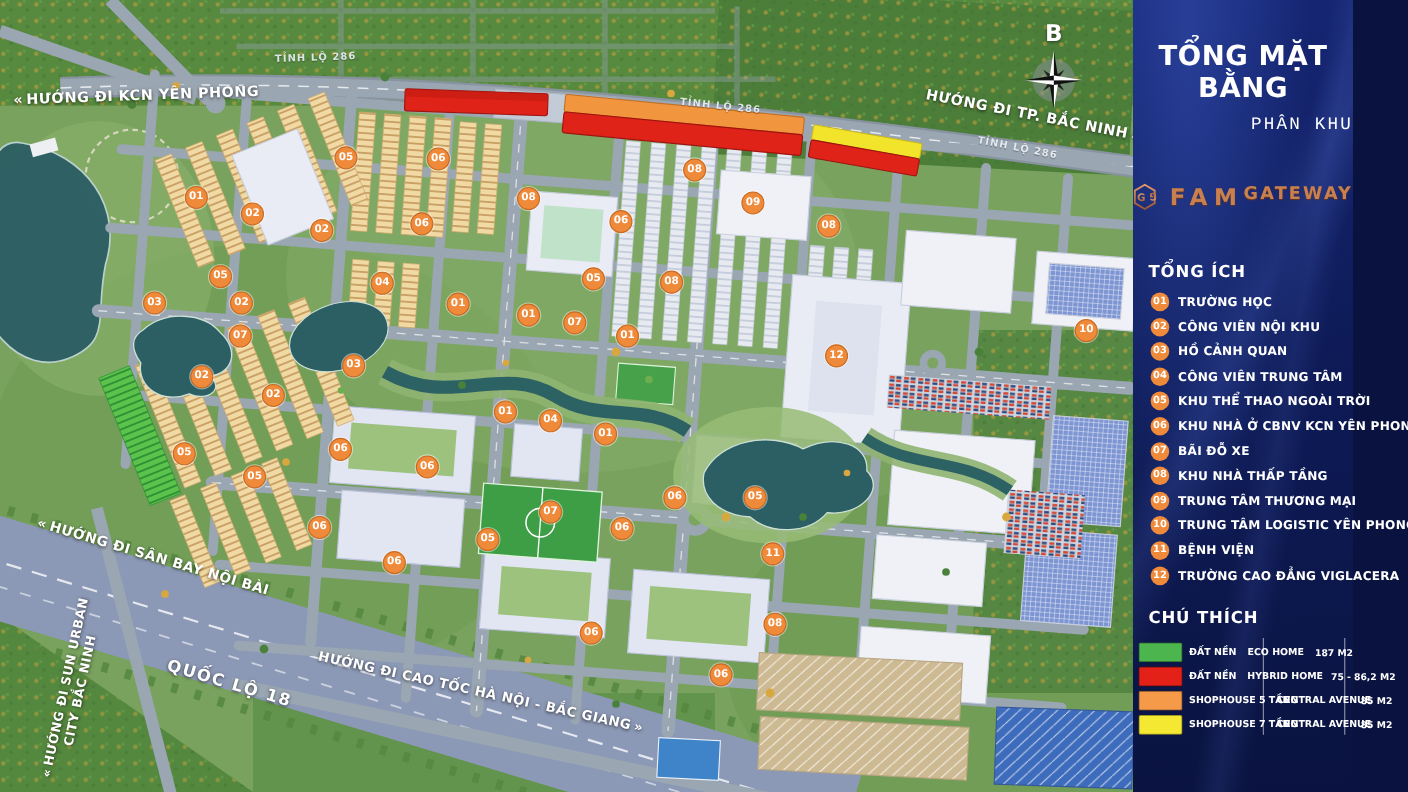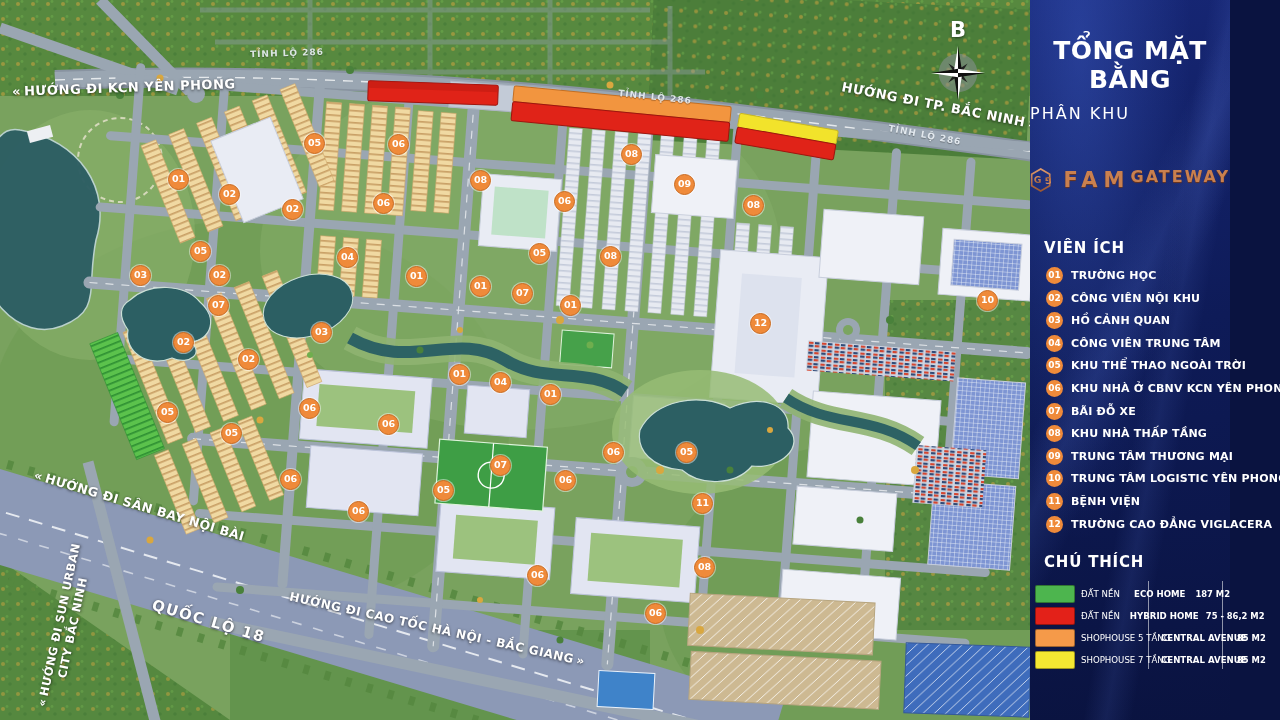--- a/index.html
+++ b/index.html
@@ -26,35 +26,35 @@
   #wmark .wico{width:34px;height:34px;border:3px solid #fff;border-radius:9px;position:relative;}
   #wmark .wico::after{content:"\2302";position:absolute;left:4px;top:-2px;font-size:24px;font-weight:bold;color:#fff;}
   
   #panel{position:absolute;left:1030px;top:0;width:200px;height:720px;color:#fff;
     background:
       radial-gradient(ellipse at 25% 6%, rgba(70,105,215,.38), transparent 52%),
       linear-gradient(115deg, transparent 38%, rgba(95,125,225,.16) 45%, transparent 54%),
       linear-gradient(100deg, transparent 55%, rgba(95,125,225,.13) 62%, transparent 70%),
       linear-gradient(175deg,#162674 0%,#0E1B58 45%,#0A1340 100%);}
   #panel .ttl{margin-top:36px;text-align:center;font-size:25px;font-weight:bold;letter-spacing:.5px;}
-  #panel .sub{margin-top:10px;text-align:left;font-size:16px;letter-spacing:2px;}
+  #panel .sub{margin-top:10px;text-align:right;font-size:16px;letter-spacing:2px;font-family:Liberation Mono, monospace;}
   #logo{display:flex;align-items:center;justify-content:center;gap:12px;margin-top:14px;height:86px;}
   #logo .ltxt{display:flex;line-height:1.15;}
   #logo .l1{font-size:21px;font-weight:bold;letter-spacing:6px;color:#C9804F;text-shadow:0 1px 1px #6e3519;}
   #logo .l2{font-size:16px;font-weight:bold;letter-spacing:2px;color:#C9804F;text-shadow:0 1px 1px #6e3519;}
   .sechead{margin:16px 0 10px 14px;font-size:15px;font-weight:bold;letter-spacing:.8px;}
   #amen-list{padding-left:16px;}
   .amen{display:flex;align-items:center;margin-bottom:5.6px;}
   .abadge{flex:0 0 17px;width:17px;height:17px;border-radius:50%;background:#EF8A3A;
           color:#fff;font-size:9px;font-weight:bold;line-height:17px;text-align:center;margin-right:8px;}
   .alabel{font-size:11px;font-weight:bold;letter-spacing:.2px;white-space:nowrap;}
   #legend{position:relative;margin-top:8px;padding:2px 0 0 5px;}
   .lrow{display:flex;align-items:center;height:22px;}
   .lswatch{flex:0 0 38px;height:16px;border-radius:2px;border:1px solid rgba(0,0,0,.35);}
-  .ltype{width:70px;margin-left:6px;font-size:8.6px;font-weight:normal;white-space:nowrap;}
+  .ltype{width:70px;margin-left:6px;font-size:8.6px;font-weight:bold;white-space:nowrap;}
   .lprod{width:66px;margin-left:10px;font-size:8.6px;font-weight:bold;white-space:nowrap;text-align:right;}
   .larea{margin-left:10px;font-size:8.4px;font-weight:bold;white-space:nowrap;}
   .ldiv{position:absolute;top:0;bottom:2px;width:1px;background:rgba(255,255,255,.55);}
   .ldiv.d1{left:118px;} .ldiv.d2{left:192px;}
 </style>
 </head>
 <body>
 
 <div id="stage">
 
@@ -438,21 +438,21 @@
         </defs>
         <text x="11" y="46" font-size="28" font-weight="bold" fill="url(#cg2)" font-family="DejaVu Sans,sans-serif">G</text>
         <text x="11" y="46" font-size="28" font-weight="bold" fill="url(#cg2)" font-family="DejaVu Sans,sans-serif" transform="rotate(180 39 36)">G</text>
       </svg>
       <div class="ltxt">
         <span class="l1">FAM</span>
         <span class="l2">GATEWAY</span>
       </div>
     </div>
 
-    <div class="sechead">VIÊN ÍCH</div>
+    <div class="sechead">TỔNG ÍCH</div>
     <div id="amen-list">
         <div class="amen">
           <span class="abadge">01</span>
           <span class="alabel">TRƯỜNG HỌC</span>
         </div>
         <div class="amen">
           <span class="abadge">02</span>
           <span class="alabel">CÔNG VIÊN NỘI KHU</span>
         </div>
         <div class="amen">

